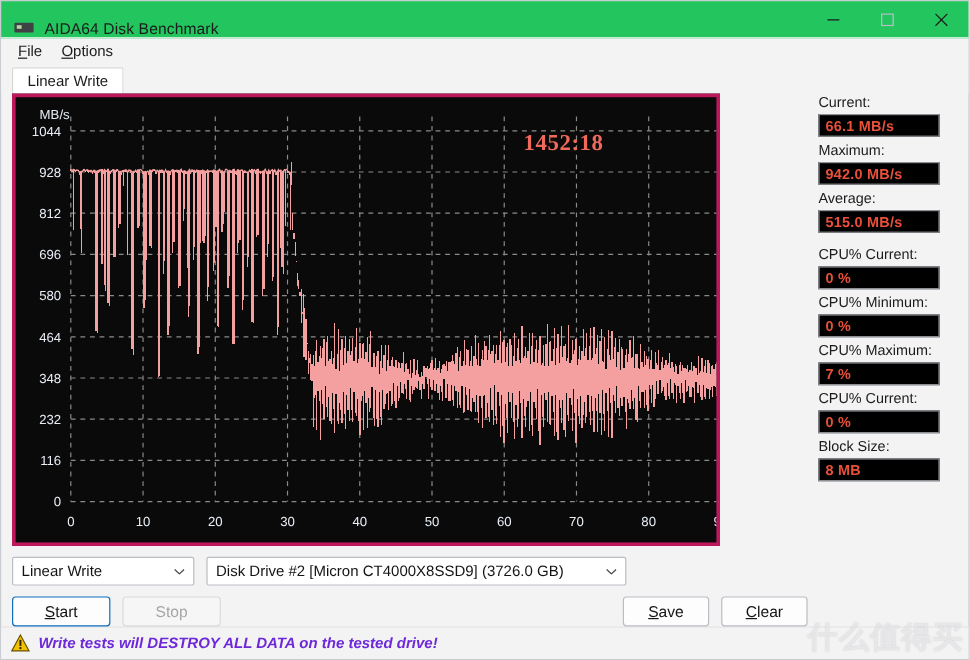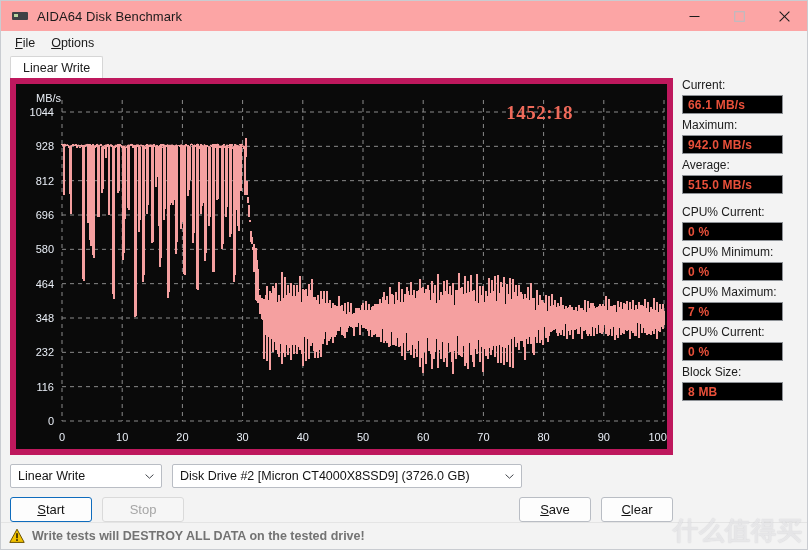--- a/index.html
+++ b/index.html
@@ -26,23 +26,23 @@
     border: 1px solid #c9ccd1;
     background: #f3f3f3;
     display: flex;
     flex-direction: column;
   }
 
   
   .titlebar {
     height: 30px;
     min-height: 30px;
-    background: #fca5a5;
-    display: flex;
-    align-items: center;
+    background: #22c55e;
+    display: flex;
+    align-items: flex-end;
     position: relative;
     border-bottom: 1px solid #f3f3f3;
   }
   .title-icon {
     width: 16px;
     height: 16px;
     margin-left: 11px;
     margin-right: 9px;
     position: relative;
   }
@@ -136,32 +136,32 @@
     min-width: 672px;
     display: flex;
     flex-direction: column;
     padding-left: 9px;
     box-sizing: border-box;
   }
 
   
   .chart-frame {
     position: relative;
-    width: 663px;
+    width: 590px;
     height: 377px;
     background: #0a0a0a;
-    border: 6px solid #be185d;
+    border: 3px solid #be185d;
     box-sizing: border-box;
     overflow: hidden;
   }
   .chart-svg { display: block; position: absolute; left: 0; top: 0; }
   .chart-timer {
     position: absolute;
     right: 94px;
-    top: 18px;
+    top: 28px;
     font-family: "Liberation Serif", serif;
     font-size: 19px;
     font-weight: bold;
     color: #ef6a5a;
     letter-spacing: 0.5px;
   }
   .axis-label {
     fill: #e9eef6;
     font-family: "Liberation Sans", sans-serif;
     font-size: 11px;
@@ -279,21 +279,22 @@
     background: #f3f3f3;
     display: flex;
     align-items: center;
     padding-left: 8px;
     border-top: 1px solid #e4e4e4;
   }
   .warn-icon { width: 16px; height: 16px; margin-right: 7px; }
   .warn-text {
     font-size: 12.5px;
     font-weight: bold;
-    color: #737373;
+    color: #6d28d9;
+    font-style: italic;
   }
 
   
   .watermark {
     position: absolute;
     right: 4px;
     bottom: 2px;
     font-family: "DejaVu Sans", sans-serif;
     font-size: 25px;
     font-weight: bold;

